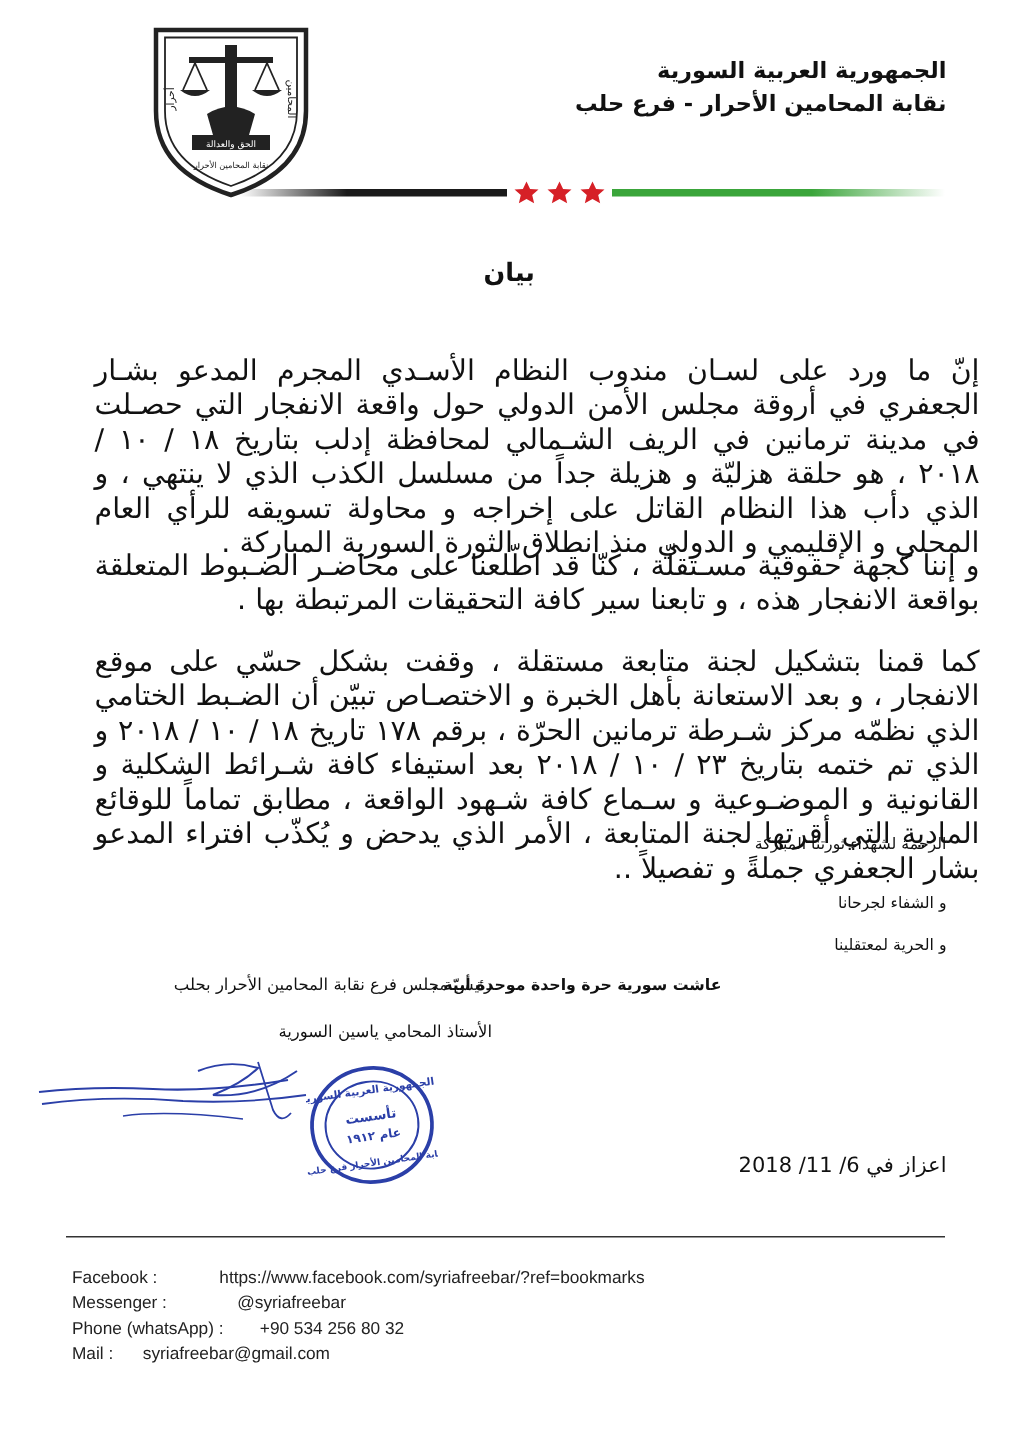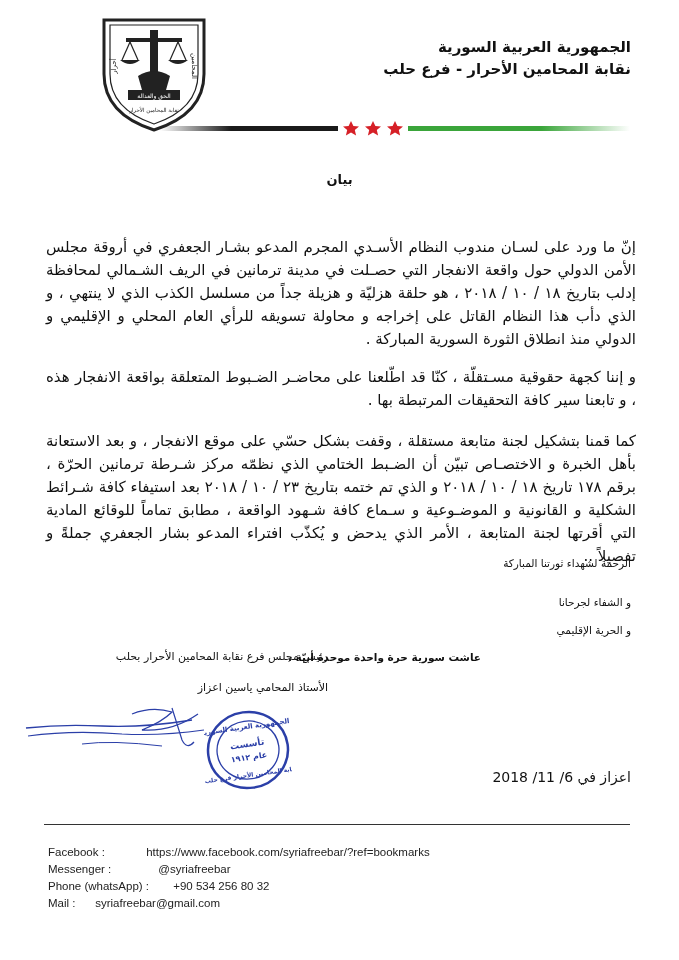--- a/index.html
+++ b/index.html
@@ -9,26 +9,26 @@
     }
     .abs { position: absolute; }
     .logo { left: 98px; top: 16px; width: 112px; height: 118px; }
     .hdr-title {
       right: 48px; top: 36px; direction: rtl; text-align: right;
       font-family: "DejaVu Sans", sans-serif; font-weight: bold; font-size: 15px; line-height: 22px;
     }
     .divider { left: 160px; top: 120px; width: 470px; height: 16px; }
     .heading {
       left: 0; width: 679px; top: 172px; text-align: center; direction: rtl;
-      font-weight: bold; font-size: 13px;
+      font-weight: bold; font-size: 17px;
     }
     .para {
-      left: 46px; width: 590px; direction: rtl; text-align: justify;
+      left: 63px; width: 590px; direction: rtl; text-align: justify;
       text-align-last: right;
-      font-family: "DejaVu Sans", sans-serif; font-size: 15px; line-height: 23px;
+      font-family: "DejaVu Sans", sans-serif; font-size: 19px; line-height: 23px;
     }
     .p1 { top: 236px; }
     .p2 { top: 366px; }
     .p3 { top: 430px; }
     .closing {
       right: 48px; direction: rtl; text-align: right; font-size: 10.5px;
     }
     .c1 { top: 557px; }
     .c2 { top: 596px; }
     .c3 { top: 624px; }
@@ -106,25 +106,25 @@
 </div>
 
 <div class="abs heading">بيان</div>
 
 <div class="abs para p1">إنّ ما ورد على لسـان مندوب النظام الأسـدي المجرم المدعو بشـار الجعفري في أروقة مجلس الأمن الدولي حول واقعة الانفجار التي حصـلت في مدينة ترمانين في الريف الشـمالي لمحافظة إدلب بتاريخ ١٨ / ١٠ / ٢٠١٨ ، هو حلقة هزليّة و هزيلة جداً من مسلسل الكذب الذي لا ينتهي ، و الذي دأب هذا النظام القاتل على إخراجه و محاولة تسويقه للرأي العام المحلي و الإقليمي و الدولي منذ انطلاق الثورة السورية المباركة .</div>
 <div class="abs para p2">و إننا كجهة حقوقية مسـتقلّة ، كنّا قد اطّلعنا على محاضـر الضـبوط المتعلقة بواقعة الانفجار هذه ، و تابعنا سير كافة التحقيقات المرتبطة بها .</div>
 <div class="abs para p3">كما قمنا بتشكيل لجنة متابعة مستقلة ، وقفت بشكل حسّي على موقع الانفجار ، و بعد الاستعانة بأهل الخبرة و الاختصـاص تبيّن أن الضـبط الختامي الذي نظمّه مركز شـرطة ترمانين الحرّة ، برقم ١٧٨ تاريخ ١٨ / ١٠ / ٢٠١٨ و الذي تم ختمه بتاريخ ٢٣ / ١٠ / ٢٠١٨ بعد استيفاء كافة شـرائط الشكلية و القانونية و الموضـوعية و سـماع كافة شـهود الواقعة ، مطابق تماماً للوقائع المادية التي أقرتها لجنة المتابعة ، الأمر الذي يدحض و يُكذّب افتراء المدعو بشار الجعفري جملةً و تفصيلاً ..</div>
 
 <div class="abs closing c1">الرحمة لشهداء ثورتنا المباركة</div>
 <div class="abs closing c2">و الشفاء لجرحانا</div>
-<div class="abs closing c3">و الحرية الإقليمي</div>
+<div class="abs closing c3">و الحرية لمعتقلينا</div>
 <div class="abs slogan">عاشت سورية حرة واحدة موحدة أبيّة .</div>
 
 <div class="abs signer s1">رئيس مجلس فرع نقابة المحامين الأحرار بحلب</div>
-<div class="abs signer s2">الأستاذ المحامي ياسين اعزاز</div>
+<div class="abs signer s2">الأستاذ المحامي ياسين السورية</div>
 
 <div class="abs signature">
   <svg width="190" height="60" viewBox="0 0 190 60">
     <path d="M4 28 Q40 24 80 26 Q120 28 170 20" fill="none" stroke="#2b3fa8" stroke-width="1.4"></path>
     <path d="M6 36 Q50 30 100 34 Q140 36 182 30" fill="none" stroke="#2b3fa8" stroke-width="1.2"></path>
     <path d="M110 14 Q130 6 150 12 Q140 22 120 30 Q150 32 176 14" fill="none" stroke="#2b3fa8" stroke-width="1.3"></path>
     <path d="M60 44 Q90 40 140 46" fill="none" stroke="#2b3fa8" stroke-width="1"></path>
     <path d="M150 8 L160 40 Q165 50 172 42" fill="none" stroke="#2b3fa8" stroke-width="1.2"></path>
   </svg>
 </div>

